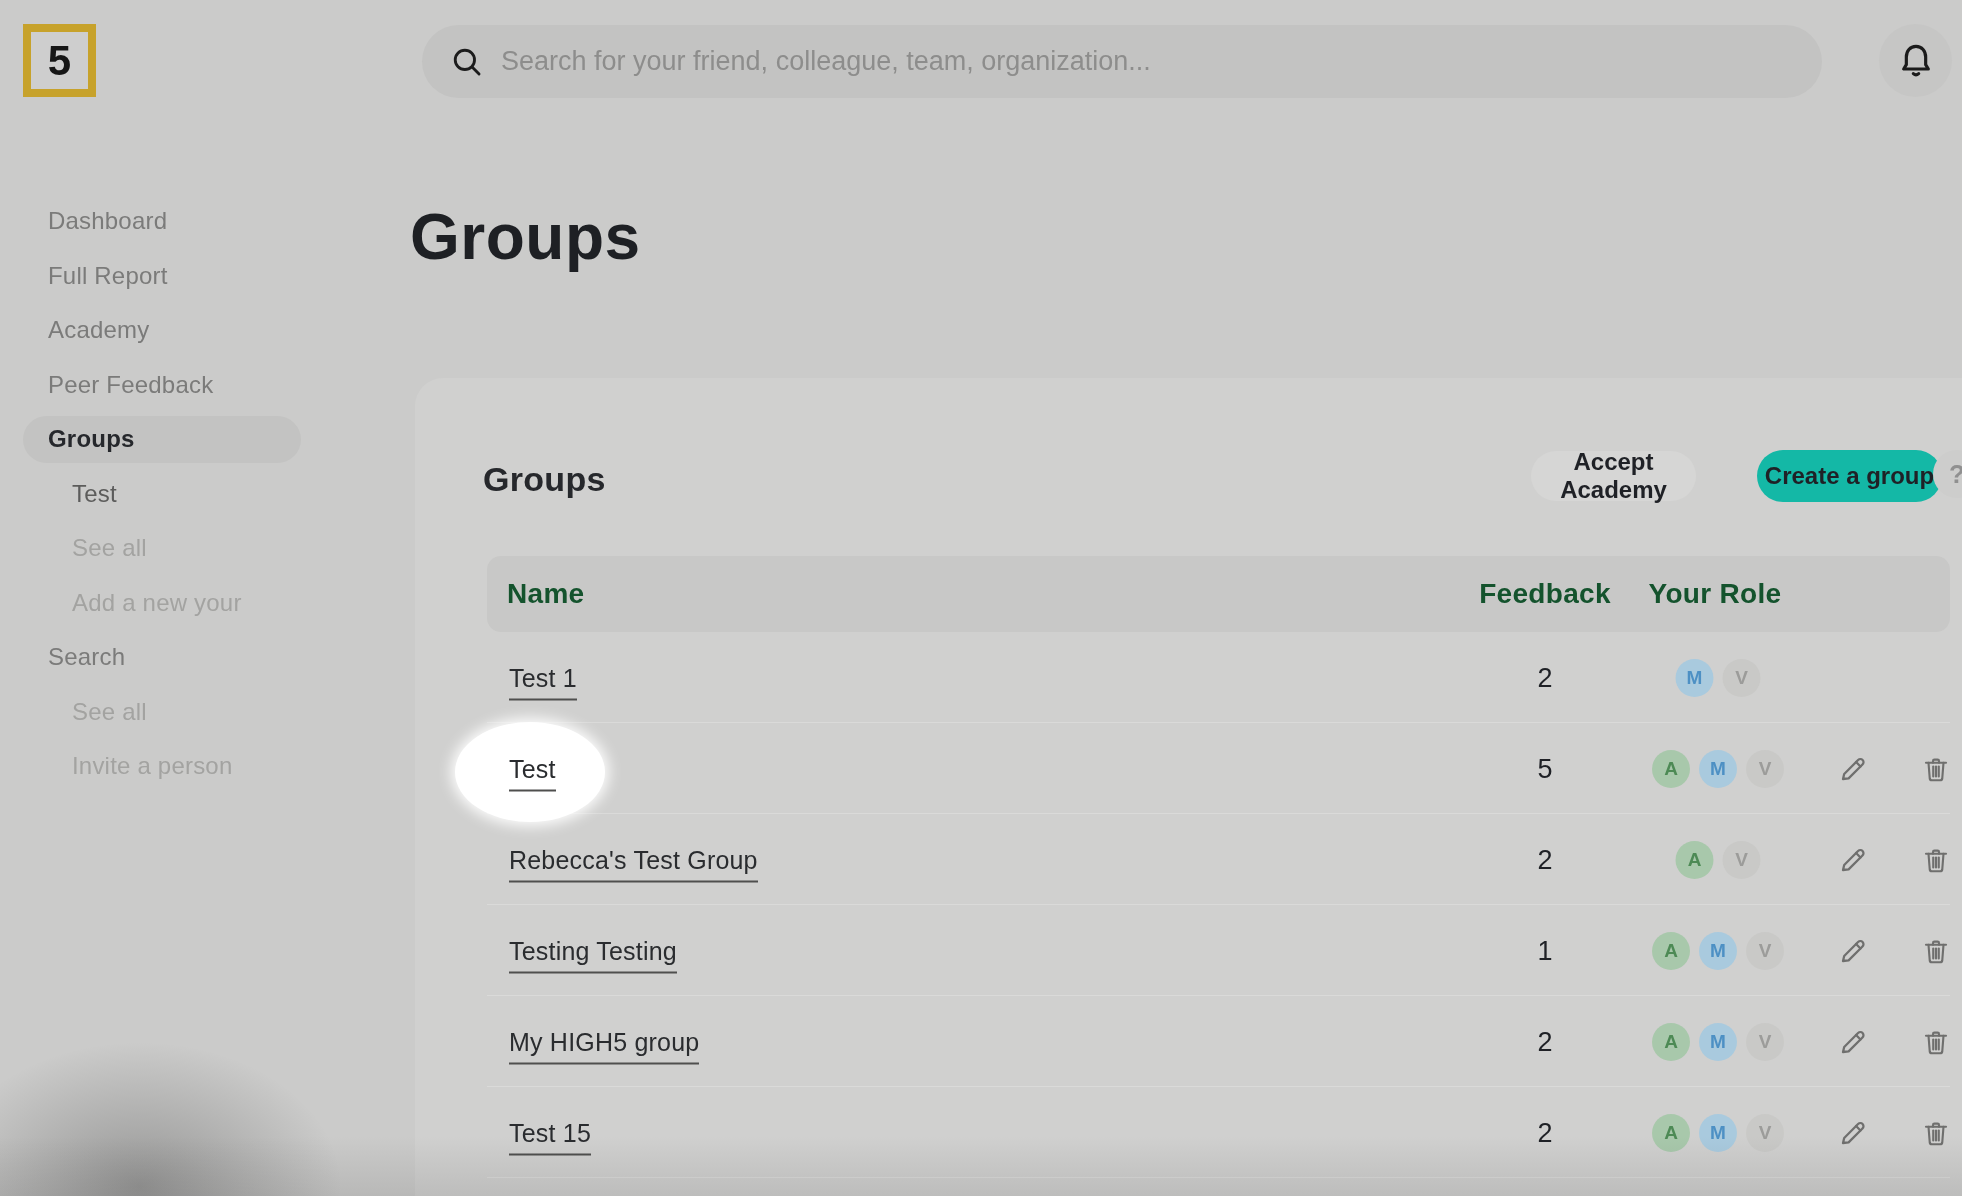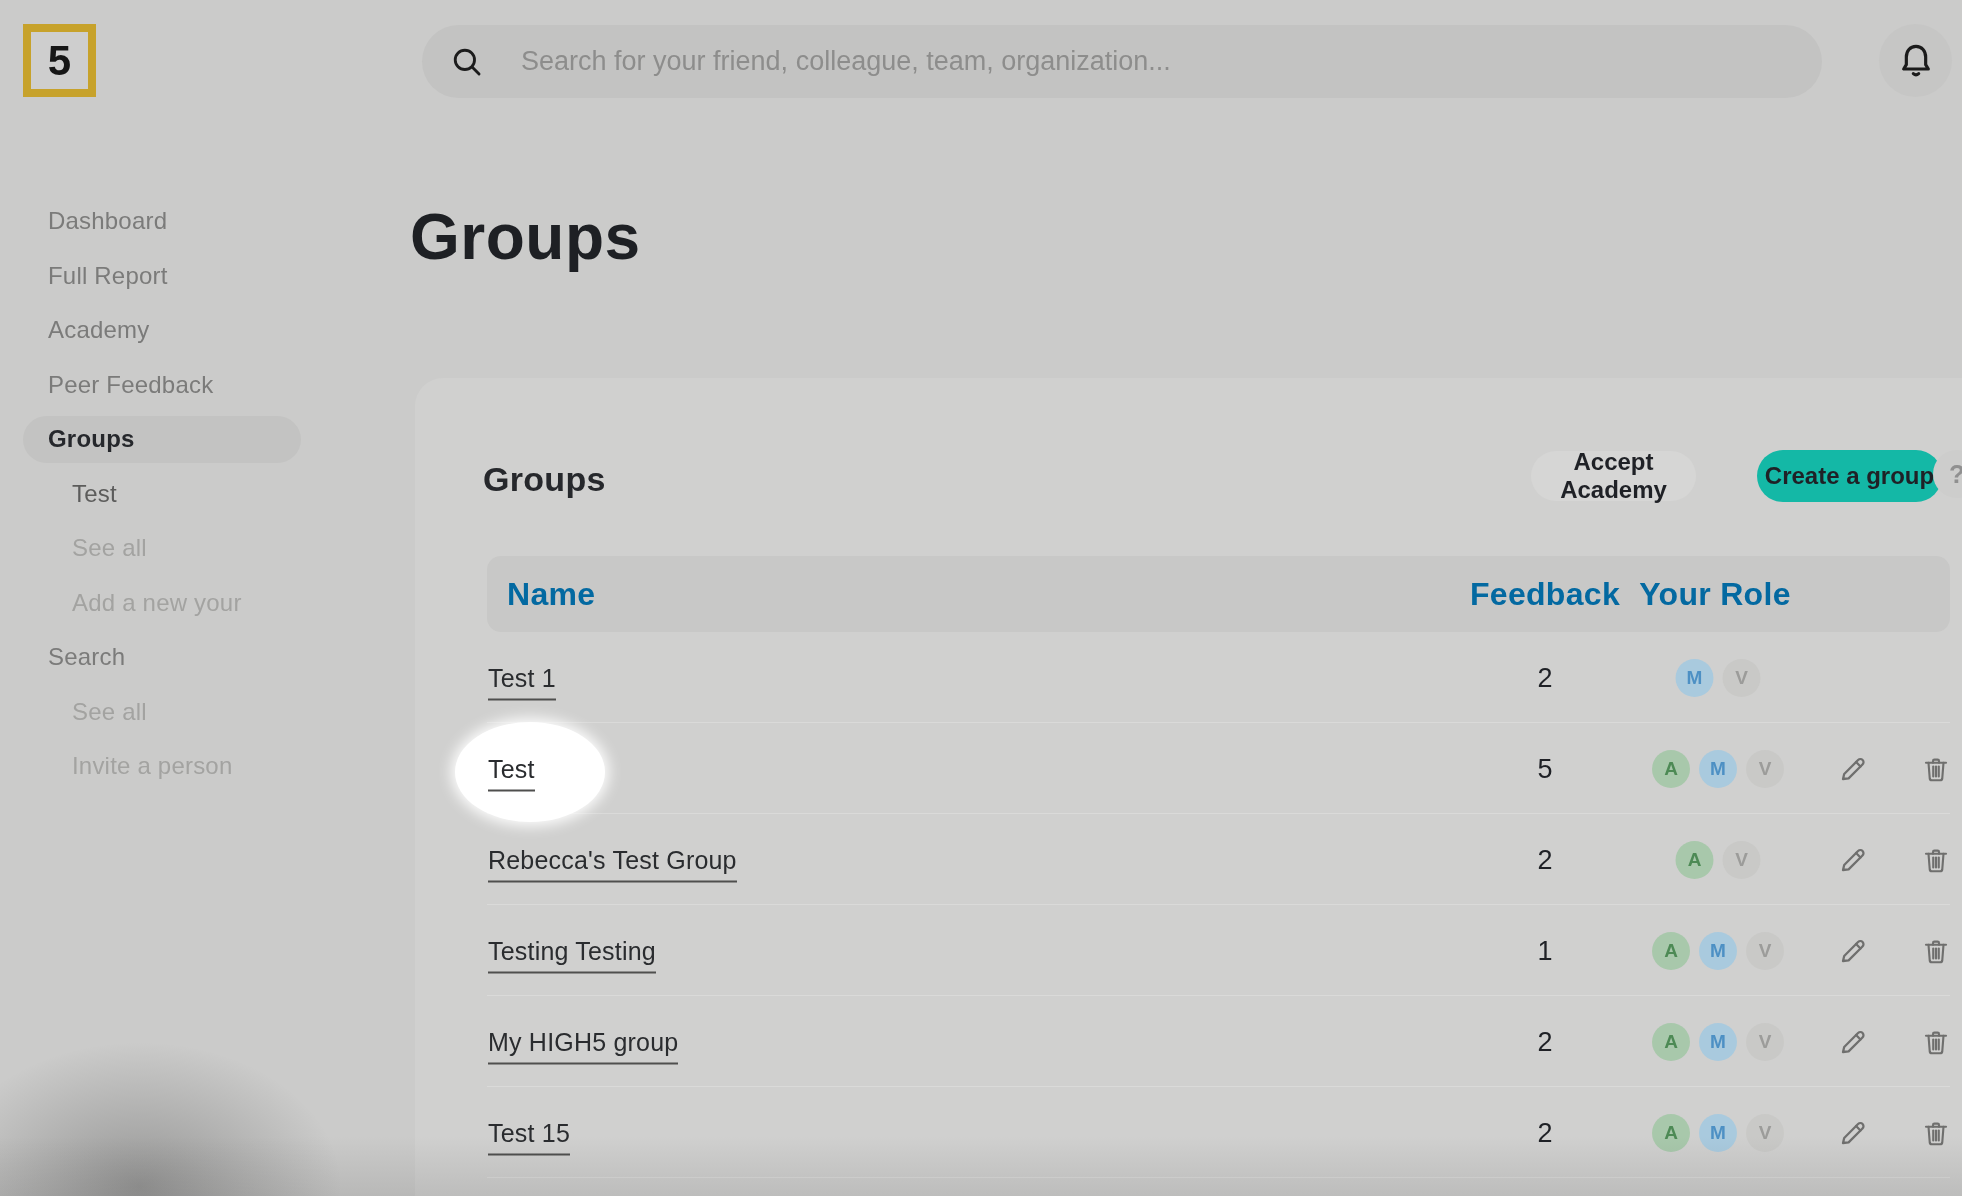--- a/index.html
+++ b/index.html
@@ -13,21 +13,21 @@
   
   .logo {
     position:absolute; left:23px; top:24px; width:73px; height:73px;
     border:8px solid #c7a22b; background:#cecece;
     display:flex; align-items:center; justify-content:center;
     font-size:42px; font-weight:800; color:#161616;
   }
   .search-pill {
     position:absolute; left:422px; top:25px; width:1400px; height:73px;
     background:#c3c3c2; border-radius:37px;
-    display:flex; align-items:center; padding-left:28px;gap:20px;
+    display:flex; align-items:center; padding-left:28px;
   }
   .search-pill svg { flex:0 0 auto; }
   .search-input {
     flex:1; height:100%; border:none; outline:none; background:transparent;
     font-family:"Liberation Sans", sans-serif;
     font-size:27px; color:#4a4a49; padding-left:17px;
   }
   .search-input::placeholder { color:#8d8d8c; opacity:1; }
   .bell-wrap {
     position:absolute; left:1879px; top:24px; width:73px; height:73px;
@@ -72,32 +72,32 @@
   .btn-help {
     left:1518px; top:72px; width:48px; height:48px; border-radius:50%;
     background:#cdcdcc; color:#909090; font-size:26px; font-weight:700;
   }
   
   .thead {
     position:absolute; left:72px; top:178px; width:1463px; height:76px;
     background:#c8c8c7; border-radius:14px;
   }
   .th { position:absolute; top:0; height:76px; display:flex; align-items:center;
-        font-size:32px; font-weight:600; color:#0369a1; letter-spacing:0.3px; }
+        font-size:28px; font-weight:600; color:#14532d; letter-spacing:0.3px; }
   .th-name   { left:20px; }
   .th-members{ left:1058px; transform:translateX(-50%); }
   .th-role   { left:1228px; transform:translateX(-50%); }
 
   .rows { position:absolute; left:72px; top:254px; width:1463px; }
   .row  { position:relative; height:91px; }
   .row .divider {
     position:absolute; left:0; right:0; bottom:0; height:1px; background:#dadad9;
   }
   .cell { position:absolute; top:50%; transform:translateY(-50%); z-index:3; }
-  .cell-name { left:1px; }
+  .cell-name { left:22px; }
   .name-link {
     font-size:25px; color:#2a2c2f; border-bottom:2px solid #4f4f4e;
     padding-bottom:7px; cursor:pointer; letter-spacing:0.2px;
   }
   .cell-members { left:1058px; transform:translate(-50%,-50%);
                   font-size:27px; font-weight:500; color:#1f2126; }
   .cell-roles { left:1231px; transform:translate(-50%,-50%);
                 display:flex; gap:9px; }
   .avatar {
     width:38px; height:38px; border-radius:50%;

